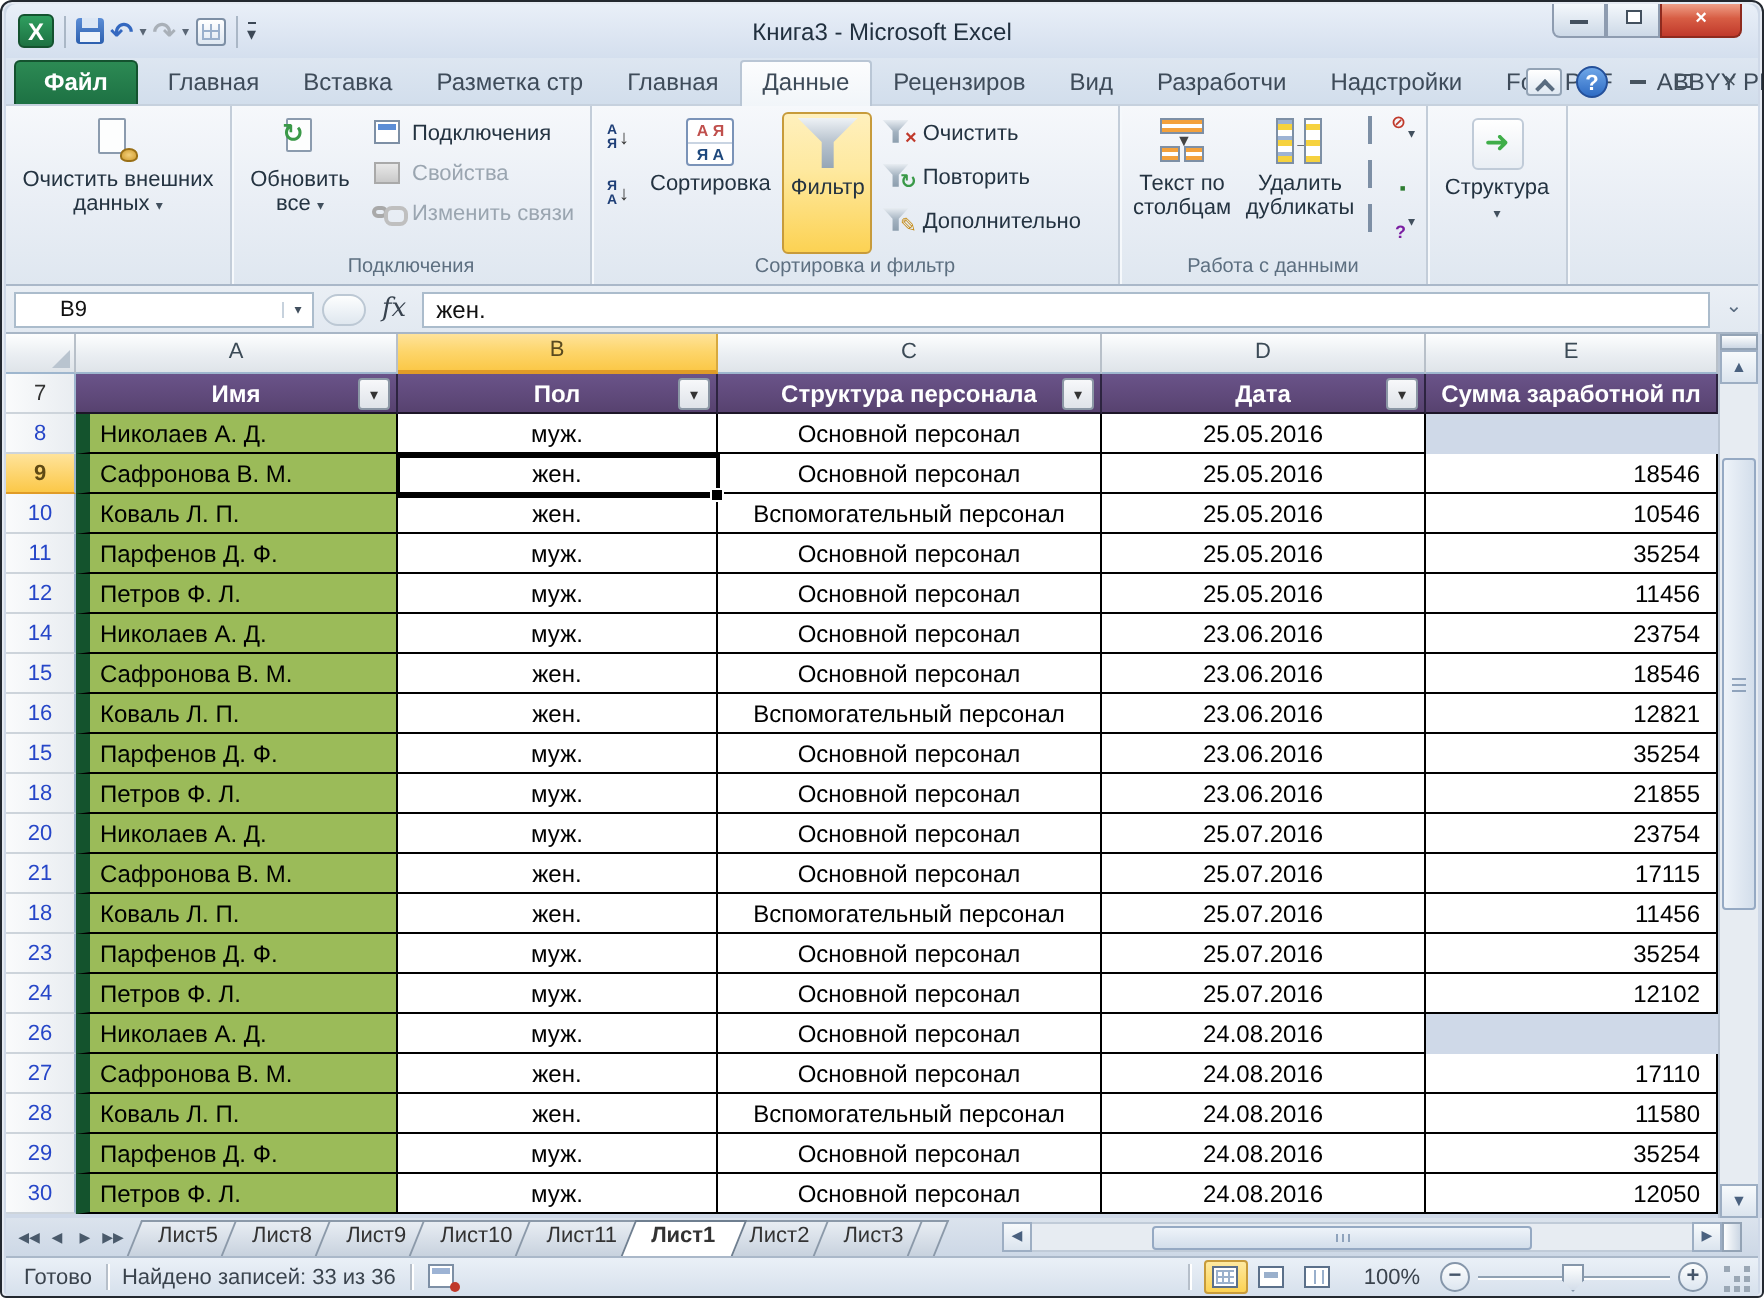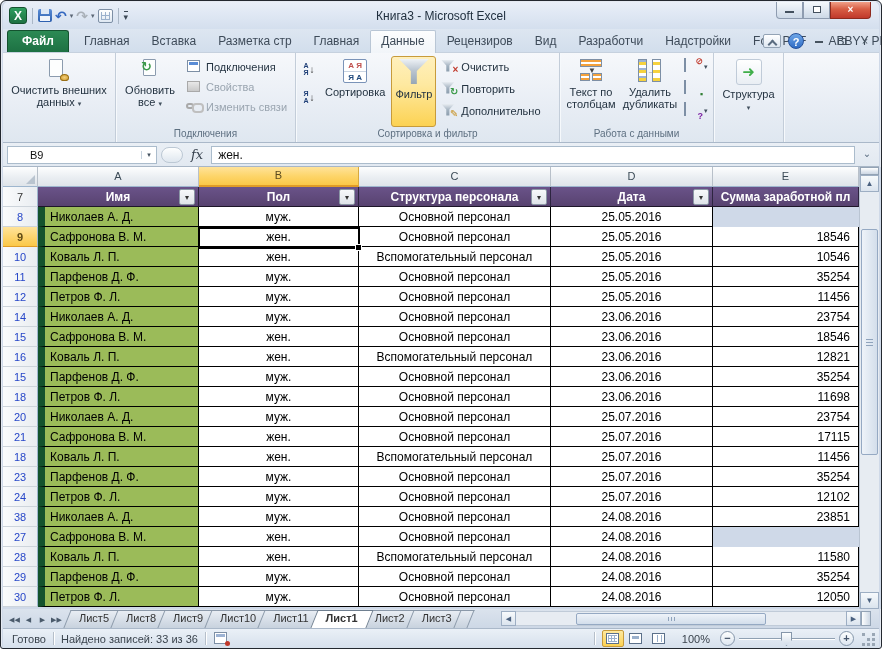--- a/index.html
+++ b/index.html
@@ -535,21 +535,21 @@
           <div class="cell ctr">Основной персонал</div>
           <div class="cell ctr">23.06.2016</div>
           <div class="cell num">35254</div>
         </div>
         <div class="grow">
           <div class="rowhdr">18</div>
           <div class="cell a">Петров Ф. Л.</div>
           <div class="cell ctr">муж.</div>
           <div class="cell ctr">Основной персонал</div>
           <div class="cell ctr">23.06.2016</div>
-          <div class="cell num">11698</div>
+          <div class="cell num">21855</div>
         </div>
         <div class="grow">
           <div class="rowhdr">20</div>
           <div class="cell a">Николаев А. Д.</div>
           <div class="cell ctr">муж.</div>
           <div class="cell ctr">Основной персонал</div>
           <div class="cell ctr">25.07.2016</div>
           <div class="cell num">23754</div>
         </div>
         <div class="grow">
@@ -578,33 +578,33 @@
         </div>
         <div class="grow">
           <div class="rowhdr">24</div>
           <div class="cell a">Петров Ф. Л.</div>
           <div class="cell ctr">муж.</div>
           <div class="cell ctr">Основной персонал</div>
           <div class="cell ctr">25.07.2016</div>
           <div class="cell num">12102</div>
         </div>
         <div class="grow">
-          <div class="rowhdr">38</div>
+          <div class="rowhdr">26</div>
           <div class="cell a">Николаев А. Д.</div>
           <div class="cell ctr">муж.</div>
           <div class="cell ctr">Основной персонал</div>
           <div class="cell ctr">24.08.2016</div>
-          <div class="cell num">23851</div>
         </div>
         <div class="grow">
           <div class="rowhdr">27</div>
           <div class="cell a">Сафронова В. М.</div>
           <div class="cell ctr">жен.</div>
           <div class="cell ctr">Основной персонал</div>
           <div class="cell ctr">24.08.2016</div>
+          <div class="cell num">17110</div>
         </div>
         <div class="grow">
           <div class="rowhdr">28</div>
           <div class="cell a">Коваль Л. П.</div>
           <div class="cell ctr">жен.</div>
           <div class="cell ctr">Вспомогательный персонал</div>
           <div class="cell ctr">24.08.2016</div>
           <div class="cell num">11580</div>
         </div>
         <div class="grow">

